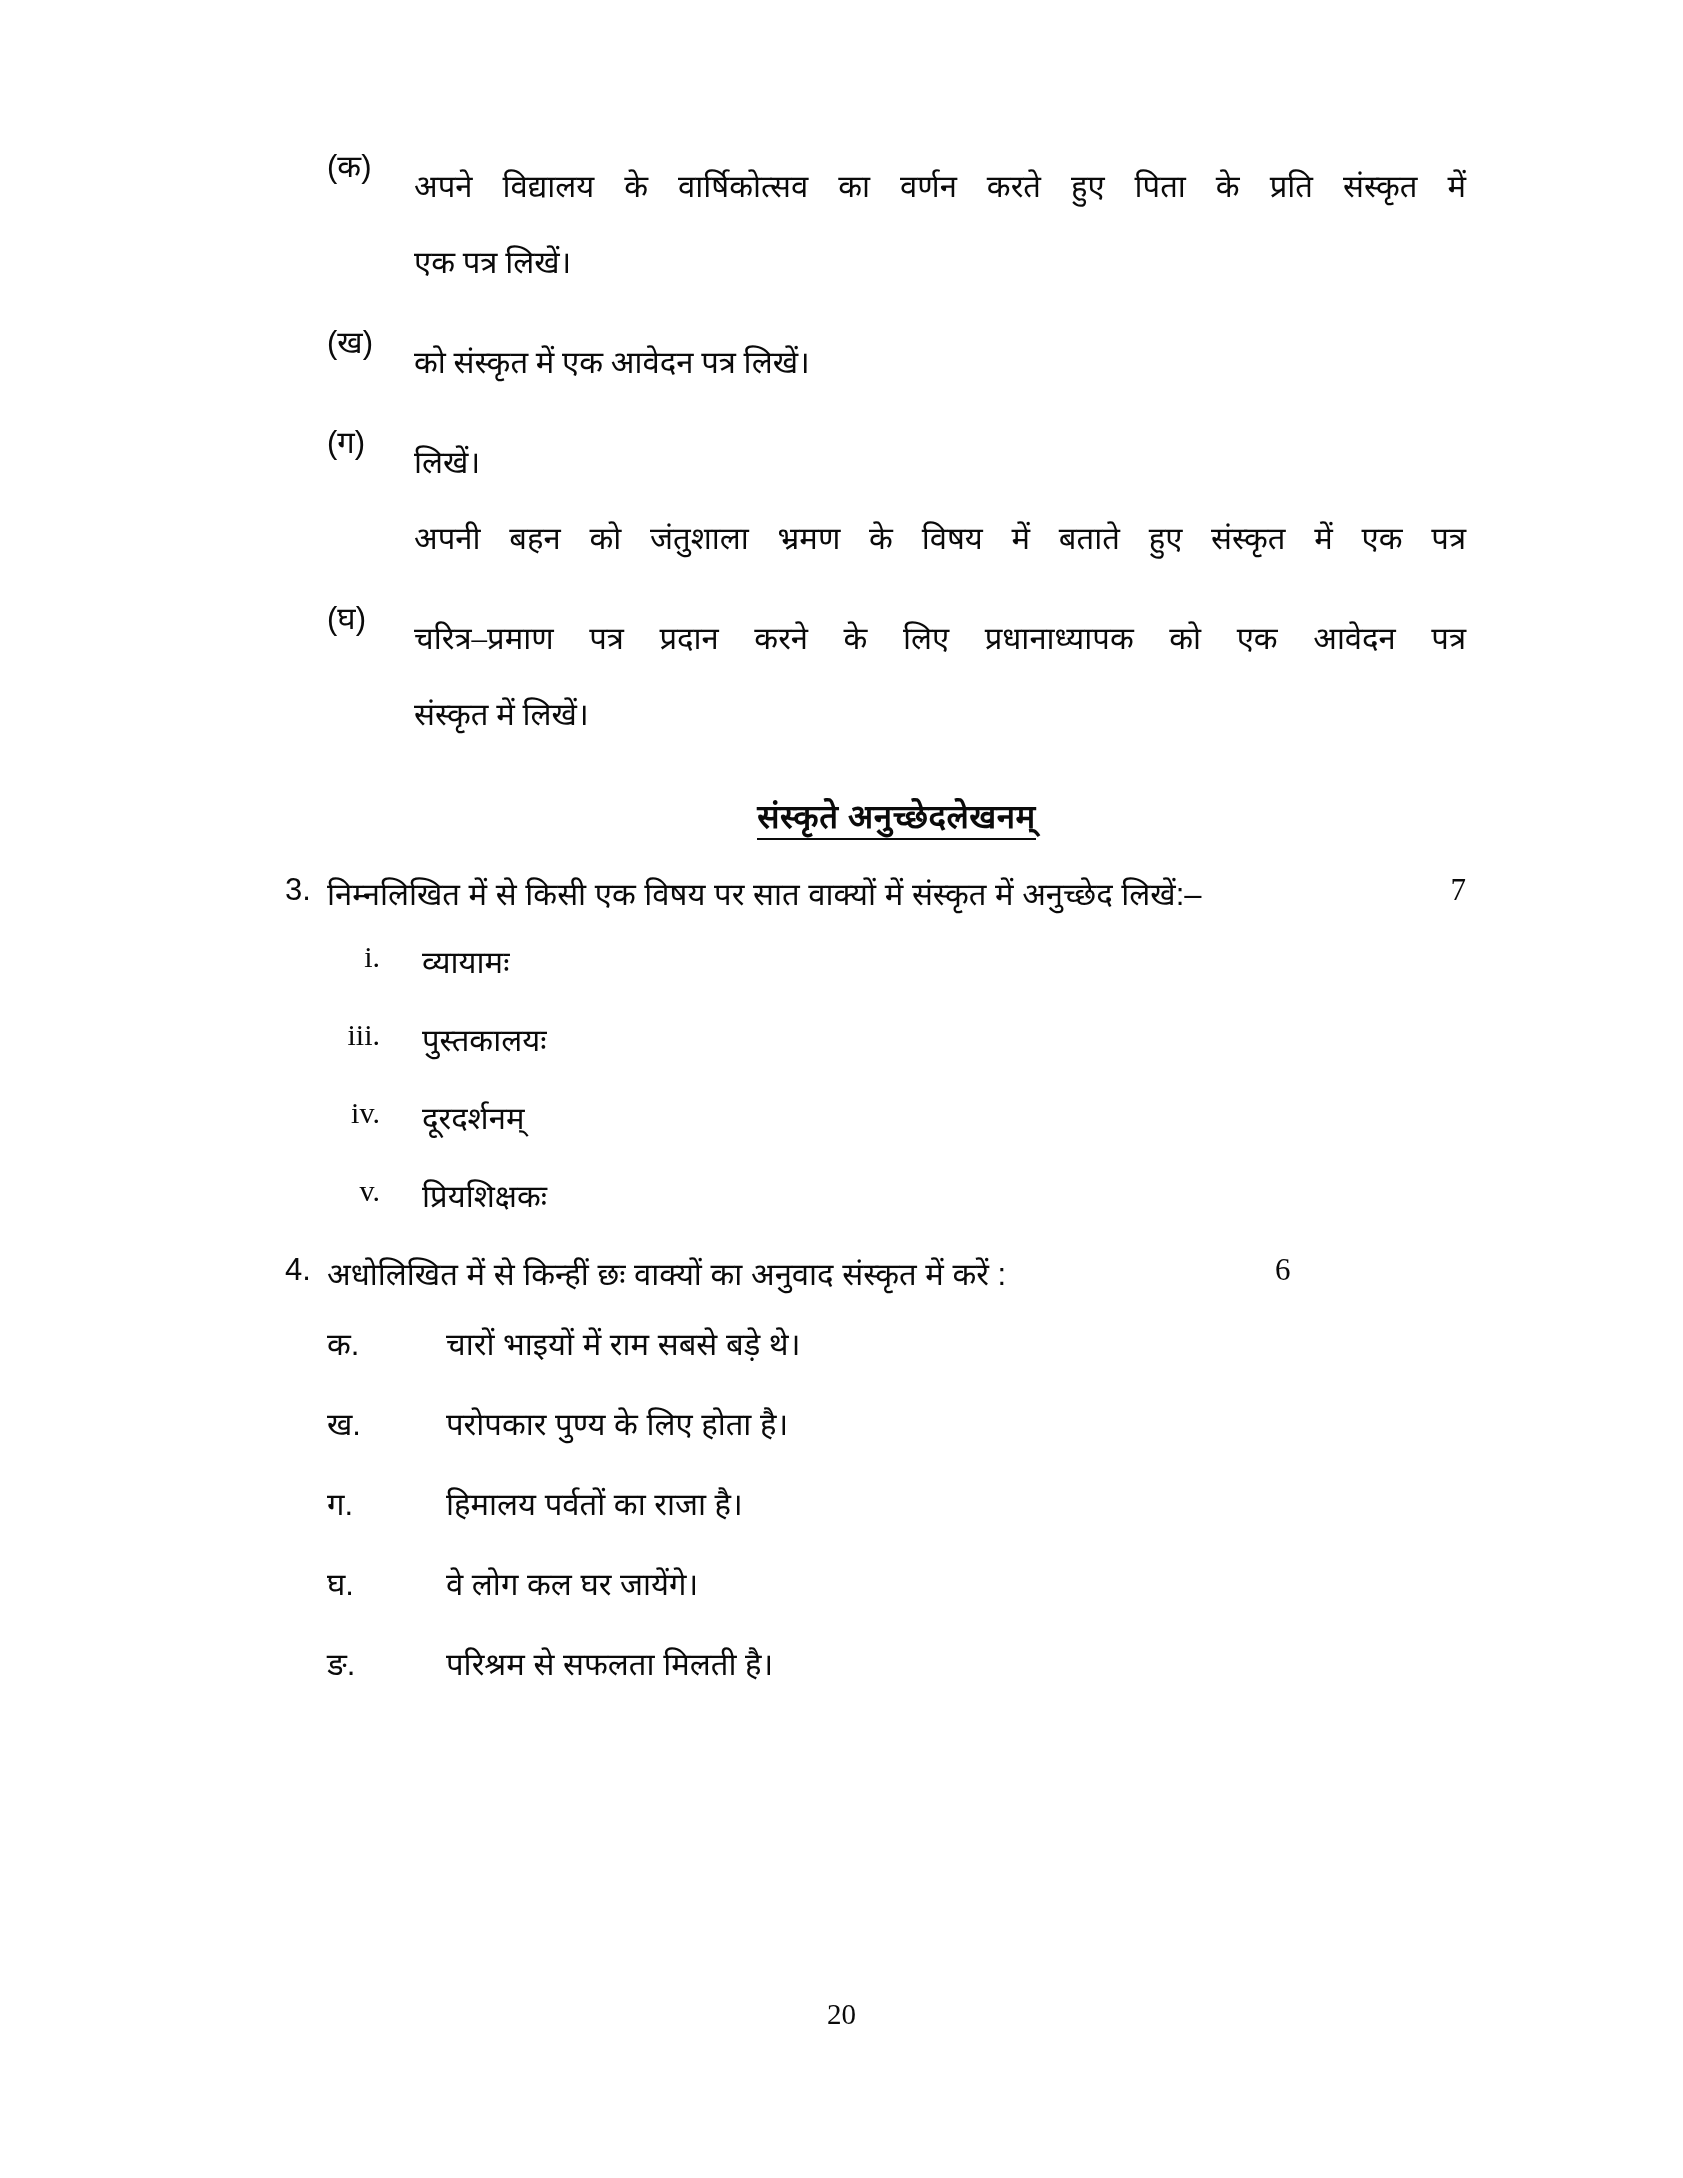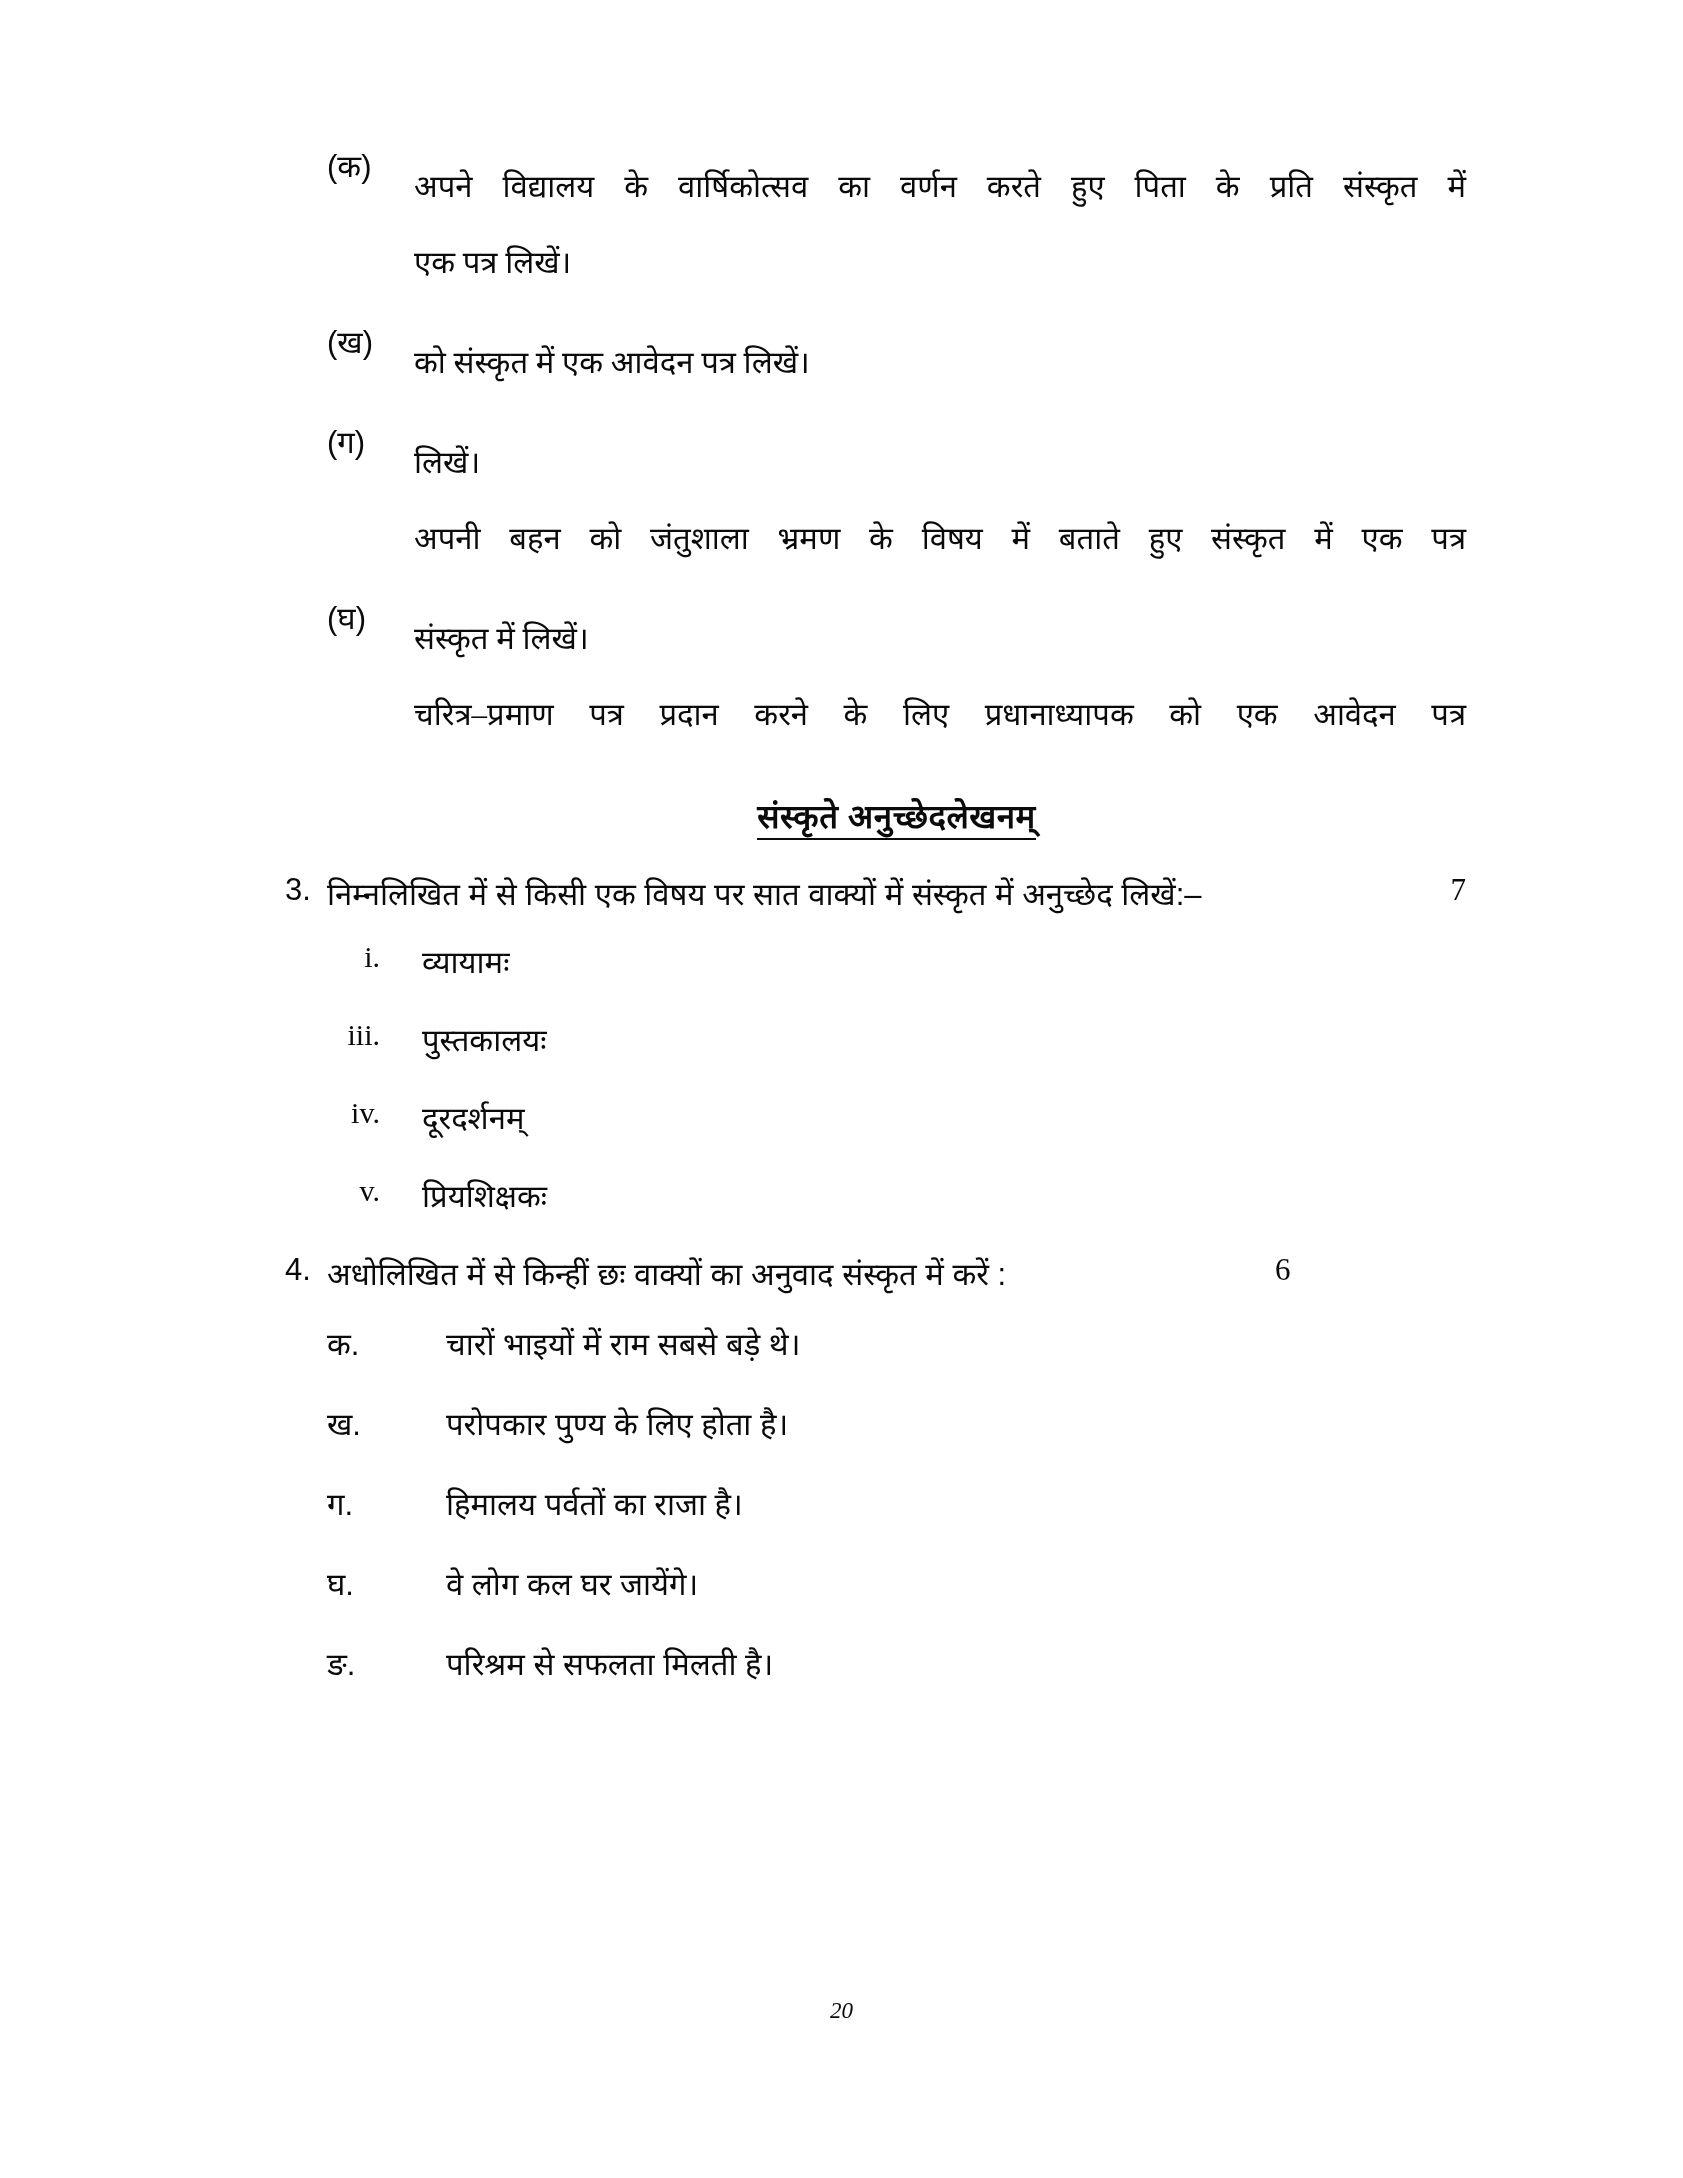--- a/index.html
+++ b/index.html
@@ -161,23 +161,22 @@
     margin-left: 28px;
   }
 
   
   .page-number {
     position: absolute;
     left: 0;
     right: 0;
     top: 1998px;
     text-align: center;
-    font-size: 23px;
-    font-family: "Liberation Serif", "DejaVu Serif", serif;
-    font-style: italic;
+    font-size: 29px;
+    font-family: "Liberation Serif", "DejaVu Serif", serif;
   }
 </style>
 </head>
 <body>
 
 <div class="page">
   <div class="content">
 
     <div class="letter-item">
       <div class="letter-marker">(क)</div>
@@ -198,22 +197,22 @@
       <div class="letter-marker">(ग)</div>
       <div class="letter-body">
         <span class="ln last">लिखें।</span>
         <span class="ln just">अपनी बहन को जंतुशाला भ्रमण के विषय में बताते हुए संस्कृत में एक पत्र</span>
       </div>
     </div>
 
     <div class="letter-item">
       <div class="letter-marker">(घ)</div>
       <div class="letter-body">
+        <span class="ln just">चरित्र–प्रमाण पत्र प्रदान करने के लिए प्रधानाध्यापक को एक आवेदन पत्र</span>
         <span class="ln last">संस्कृत में लिखें।</span>
-        <span class="ln just">चरित्र–प्रमाण पत्र प्रदान करने के लिए प्रधानाध्यापक को एक आवेदन पत्र</span>
       </div>
     </div>
 
     <div class="section-heading">
       <span>संस्कृते अनुच्छेदलेखनम्</span>
     </div>
 
     <div class="question">
       <div class="q-line">
         <span class="q-num">3.</span>

